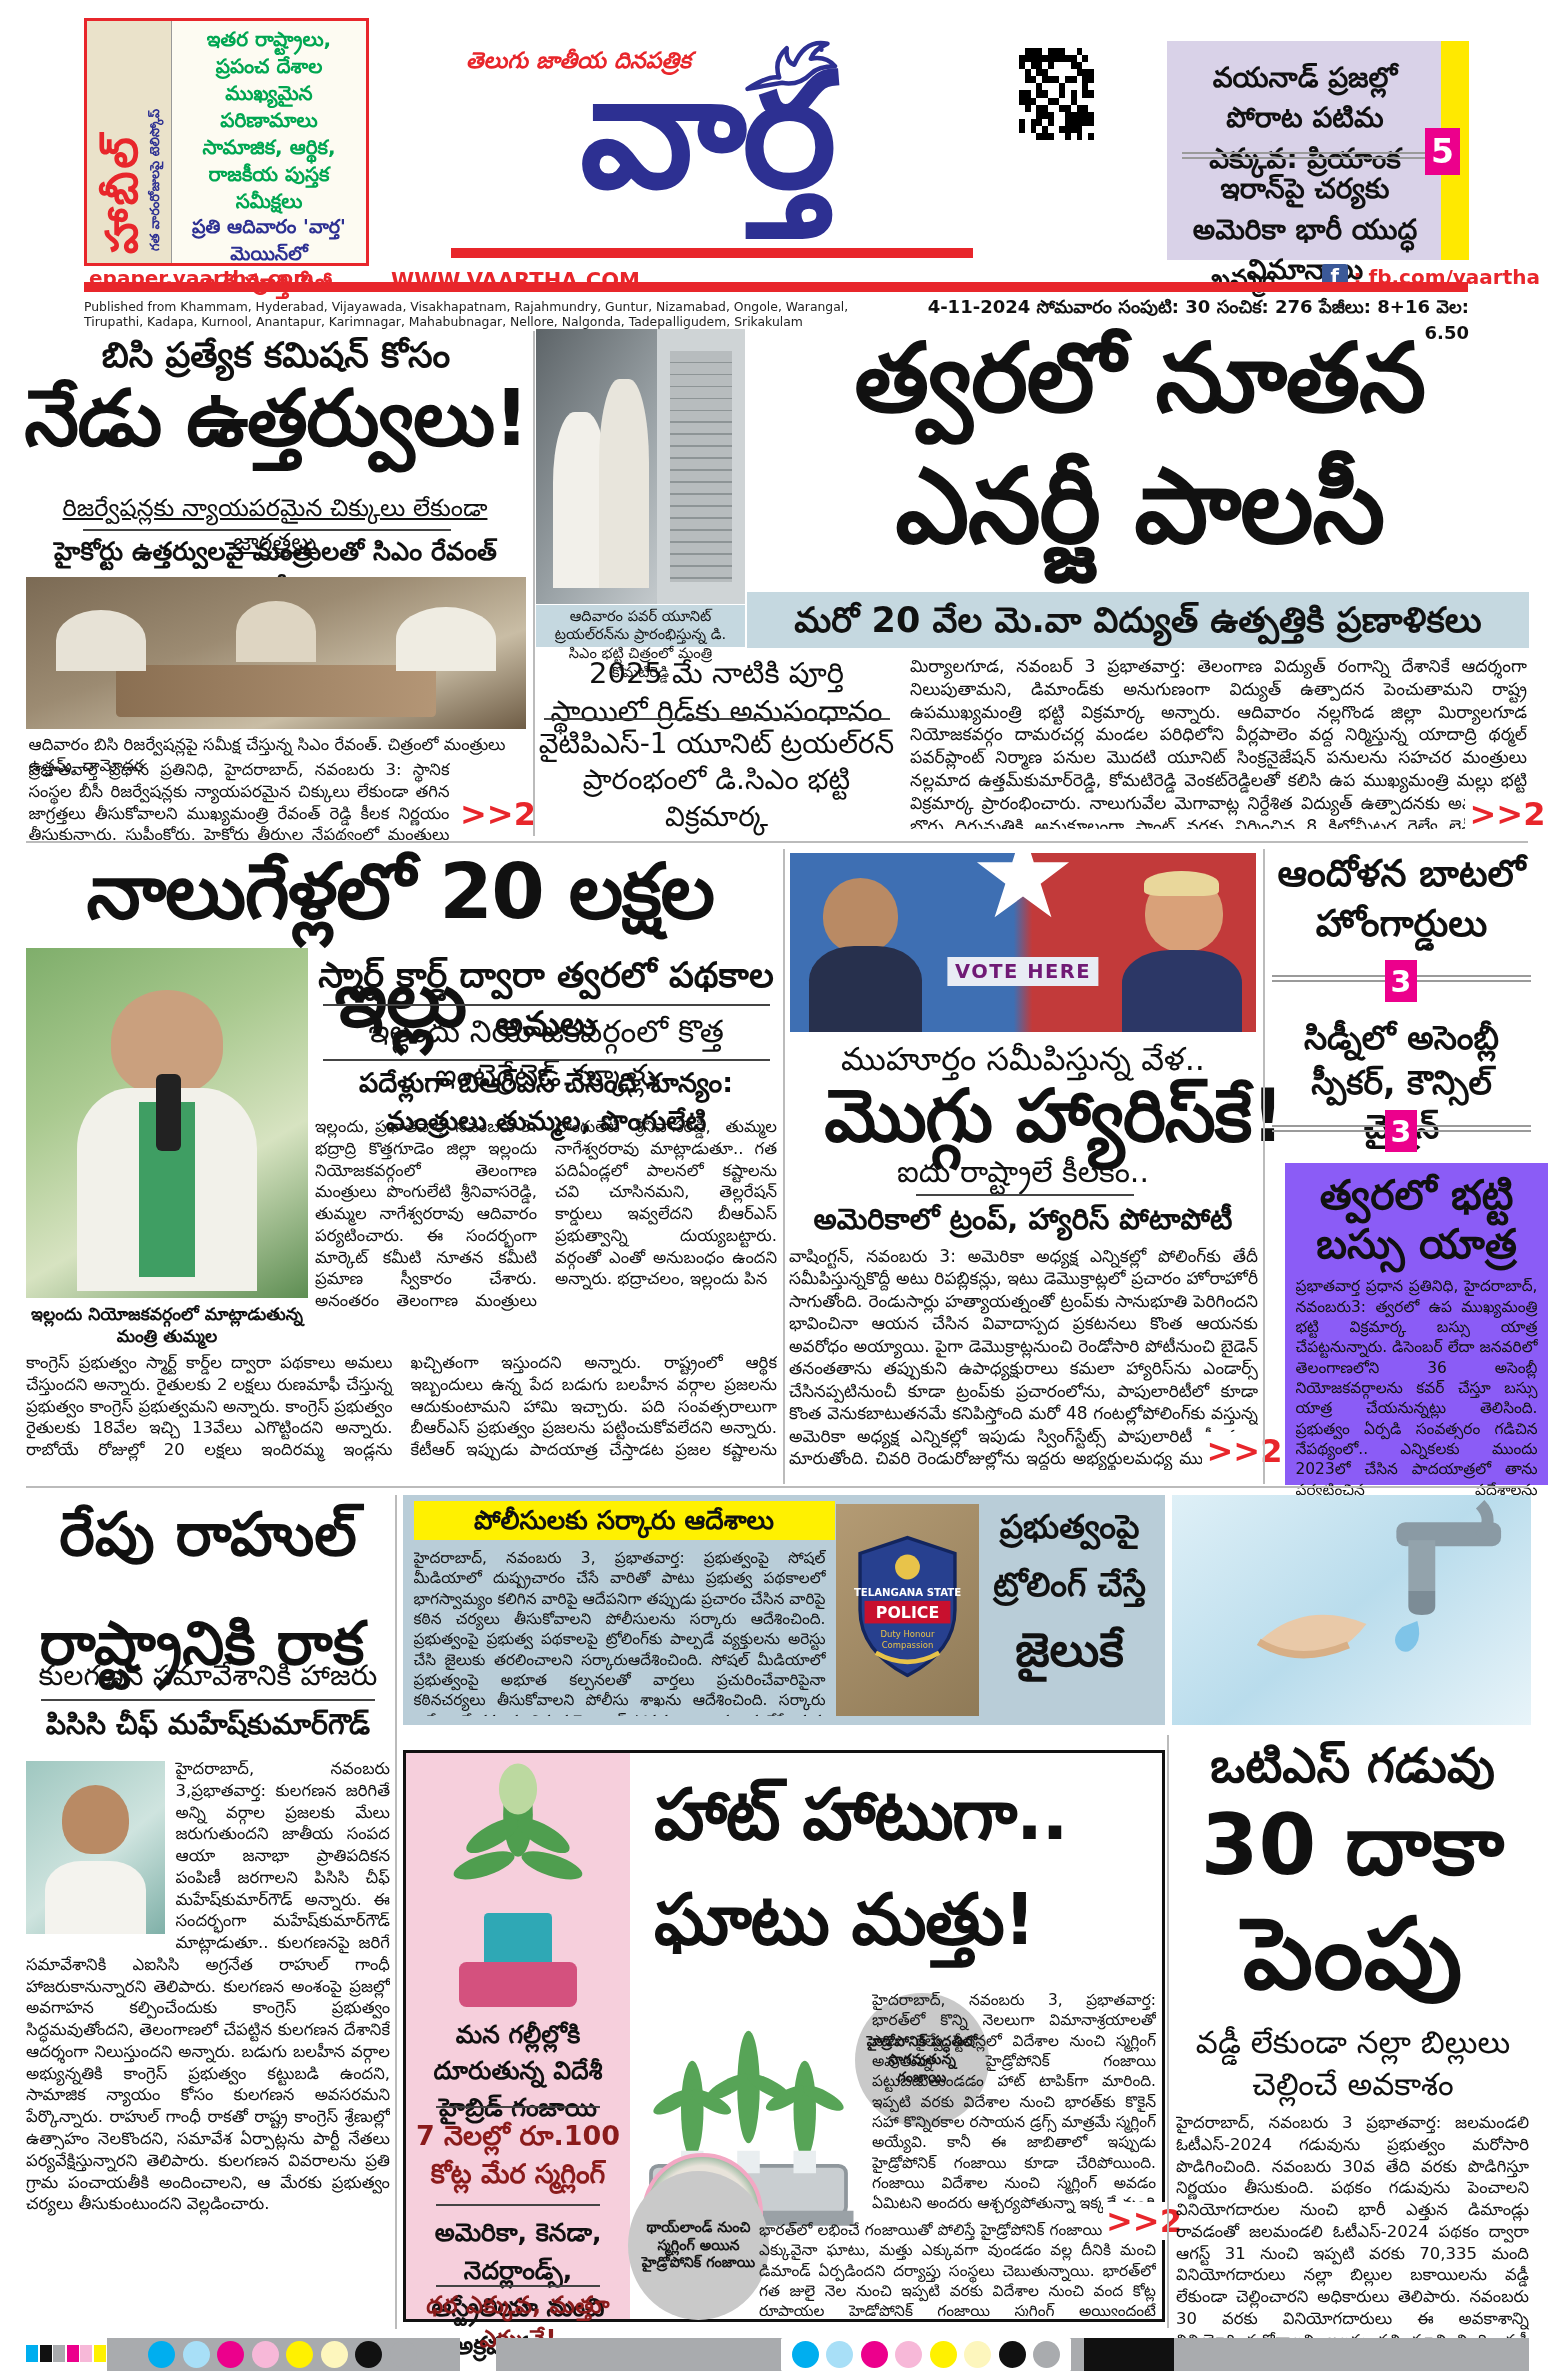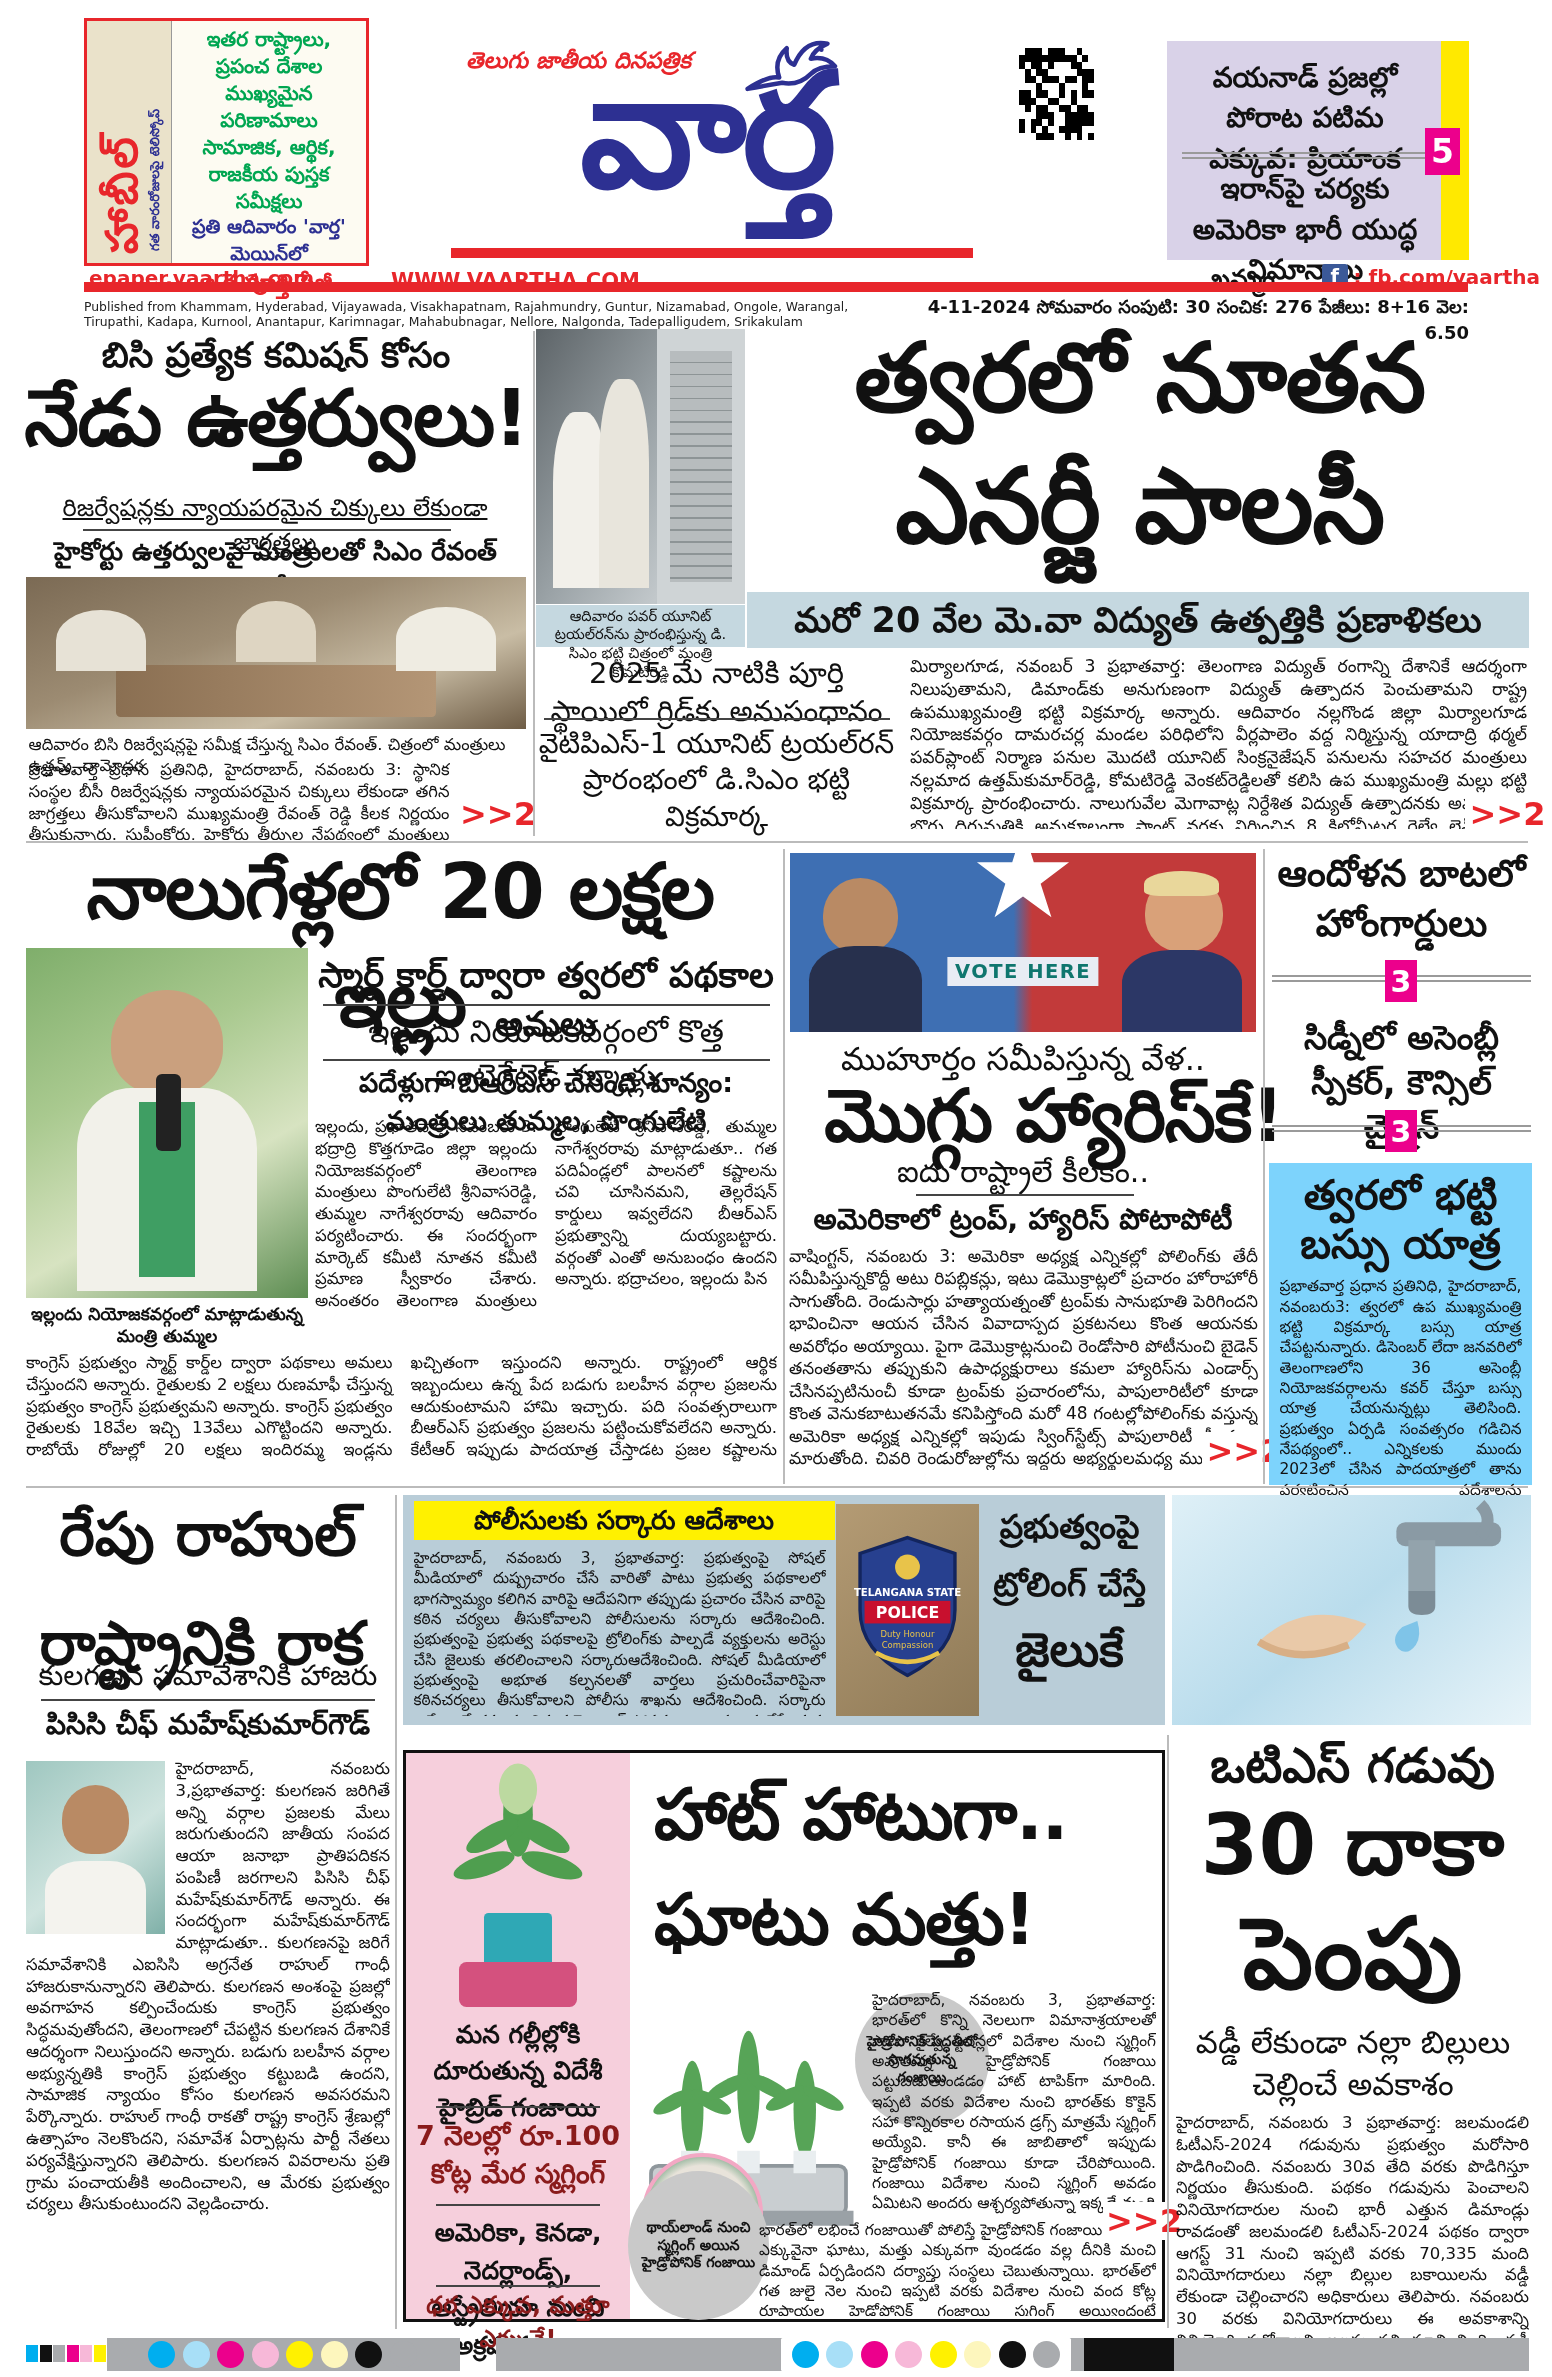--- a/index.html
+++ b/index.html
@@ -22,21 +22,21 @@
   .photo{background:linear-gradient(135deg,#b9a58c,#8c7a62 55%,#6b5c48);overflow:hidden;}
   .cap{font-size:16.5px;line-height:1.25;}
   .badge-pink{background:#ec008c;color:#fff;font-weight:bold;display:flex;align-items:center;justify-content:center;}
   .qr{display:grid;grid-template-columns:repeat(13,1fr);grid-auto-rows:1fr;background:#fff;border:3px solid #fff;}
   .qr i{display:block;background:#fff;}
   .qr i.b{background:#000;}
   .dots{display:flex;align-items:center;gap:7.5px;}
   .dot{width:27px;height:27px;border-radius:50%;display:inline-block;}
   .oval{background:#c9c9c9;border-radius:50%;display:flex;align-items:center;justify-content:center;
         font-size:14.3px;font-weight:bold;text-align:center;line-height:1.25;padding:10.5px;}
-  .salmon{background:#7dd3fc;}
+  .salmon{background:#8b5cf6;margin-left:16px;}
 </style>
 </head>
 <body>
 
 <div class="page">
 
   <div class="abs" style="left:84px;top:18px;width:279px;height:242px;border:3px solid #e8262b;background:#eae2ca;display:flex;">
     <div style="width:84px;position:relative;border-right:1.5px solid #999;">
       <div class="abs red bold" style="left:4.5px;top:7.5px;width:48px;height:225px;writing-mode:vertical-rl;transform:rotate(180deg);font-size:44px;letter-spacing:3px;">హాబీల్</div>
       <div class="abs blue bold" style="left:59px;top:12px;width:19.5px;height:218px;writing-mode:vertical-rl;transform:rotate(180deg);font-size:12.8px;">గత వారంరోజులపై టెలిస్కోప్</div>
@@ -306,21 +306,21 @@
   <div class="abs gray-hair" style="left:783px;top:849px;width:1.5px;height:635px;"></div>
 
   <div class="abs" style="left:790px;top:853px;width:466px;height:179px;background:linear-gradient(90deg,#3e6fb3 0 48%,#c23a3a 52%);overflow:hidden;">
     <div style="position:absolute;left:50%;top:-14%;width:98px;height:98px;transform:translateX(-50%);
                 background:#fff;clip-path:polygon(50% 0,61% 35%,97% 35%,68% 57%,79% 91%,50% 70%,21% 91%,32% 57%,3% 35%,39% 35%);"></div>
     <div style="position:absolute;left:7%;top:14%;width:75px;height:75px;background:#b98a64;border-radius:50% 50% 46% 46%;"></div>
     <div style="position:absolute;left:4%;top:52%;width:113px;height:48%;background:#27304d;border-radius:40% 40% 0 0;"></div>
     <div style="position:absolute;right:7%;top:12%;width:78px;height:78px;background:#d9a179;border-radius:50% 50% 46% 46%;"></div>
     <div style="position:absolute;right:8%;top:10%;width:75px;height:25.5px;background:#e9d79b;border-radius:50% 50% 20% 20%;"></div>
     <div style="position:absolute;right:3%;top:54%;width:120px;height:46%;background:#2c3766;border-radius:40% 40% 0 0;"></div>
-    <div style="position:absolute;left:50%;top:58%;transform:translateX(-50%);background:#e8ecf4;color:#0f766e;
+    <div style="position:absolute;left:50%;top:58%;transform:translateX(-50%);background:#e8ecf4;color:#701a75;
                 font-weight:bold;font-size:19.5px;padding:3px 7.5px;letter-spacing:1.5px;">VOTE HERE</div>
   </div>
   <div class="abs ctr" style="left:790px;top:1040px;width:466px;font-size:32px;">ముహూర్తం సమీపిస్తున్న వేళ..</div>
   <div class="abs bold ctr" style="left:787px;top:1073px;width:469px;font-size:73px;letter-spacing:-1.5px;margin-left:32px;">మొగ్గు హ్యారిస్‌కే!</div>
   <div class="abs ctr" style="left:790px;top:1154px;width:466px;font-size:30px;">ఐదు రాష్ట్రాలే కీలకం..</div>
   <div class="abs hair" style="left:916px;top:1194px;width:218px;height:1.5px;"></div>
   <div class="abs bold ctr" style="left:790px;top:1202px;width:466px;font-size:29px;">అమెరికాలో ట్రంప్, హ్యారిస్ పోటాపోటీ</div>
   <div class="abs body-txt just" style="left:789px;top:1245px;width:469px;height:225px;overflow:hidden;font-size:17px;">వాషింగ్టన్, నవంబరు 3: అమెరికా అధ్యక్ష ఎన్నికల్లో పోలింగ్‌కు తేదీ సమీపిస్తున్నకొద్దీ అటు రిపబ్లికన్లు, ఇటు డెమొక్రాట్లలో ప్రచారం హోరాహోరీ సాగుతోంది. రెండుసార్లు హత్యాయత్నంతో ట్రంప్‌కు సానుభూతి పెరిగిందని భావించినా ఆయన చేసిన వివాదాస్పద ప్రకటనలు కొంత ఆయనకు అవరోధం అయ్యాయి. పైగా డెమొక్రాట్లనుంచి రెండోసారి పోటీనుంచి బైడెన్ తనంతతాను తప్పుకుని ఉపాధ్యక్షురాలు కమలా హ్యారిస్‌ను ఎండార్స్ చేసినప్పటినుంచీ కూడా ట్రంప్‌కు ప్రచారంలోను, పాపులారిటీలో కూడా కొంత వెనుకబాటుతనమే కనిపిస్తోంది మరో 48 గంటల్లోపోలింగ్‌కు వస్తున్న అమెరికా అధ్యక్ష ఎన్నికల్లో ఇపుడు స్వింగ్‌స్టేట్స్ పాపులారిటీ కీలకంగా మారుతోంది. చివరి రెండురోజుల్లోను ఇద్దరు అభ్యర్థులమధ్య ముఖాముఖీ పోటీ అత్యంత పతాకస్థాయికి చేరినట్లు తెలుస్తోంది. పెన్సిల్వేనియాలో ట్రంప్‌కు ఒకటిశాతం పెరిగి 49శాతంగా ఉంటే కమలా హ్యారిస్‌కు 48శాతం విజయావకాశాలు పెరిగాయి. ఆలాగే ఎగ్జిట్‌పోల్స్‌లో జార్జియా రాష్ట్రంలో డొనాల్డ్‌ట్రంప్‌కు 50శాతం ఓట్లు పోల్ అవుతాయని అంచనావేస్తే కమలా హ్యారిస్ రెండుశాతం వెనుకబడి 48శాతం ఓట్లుసాధించగలరన్న అంచనాలు వస్తున్నాయి. ఇక నార్త్‌కరోలినా ప్రాంతంలో అటురిపబ్లికన్ ట్రంప్, ఇటు డెమొక్రాట్</div>
   <div class="abs jump" style="left:1202px;top:1432px;background:#fff;padding-left:4.5px;">&gt;&gt;2</div>
 

